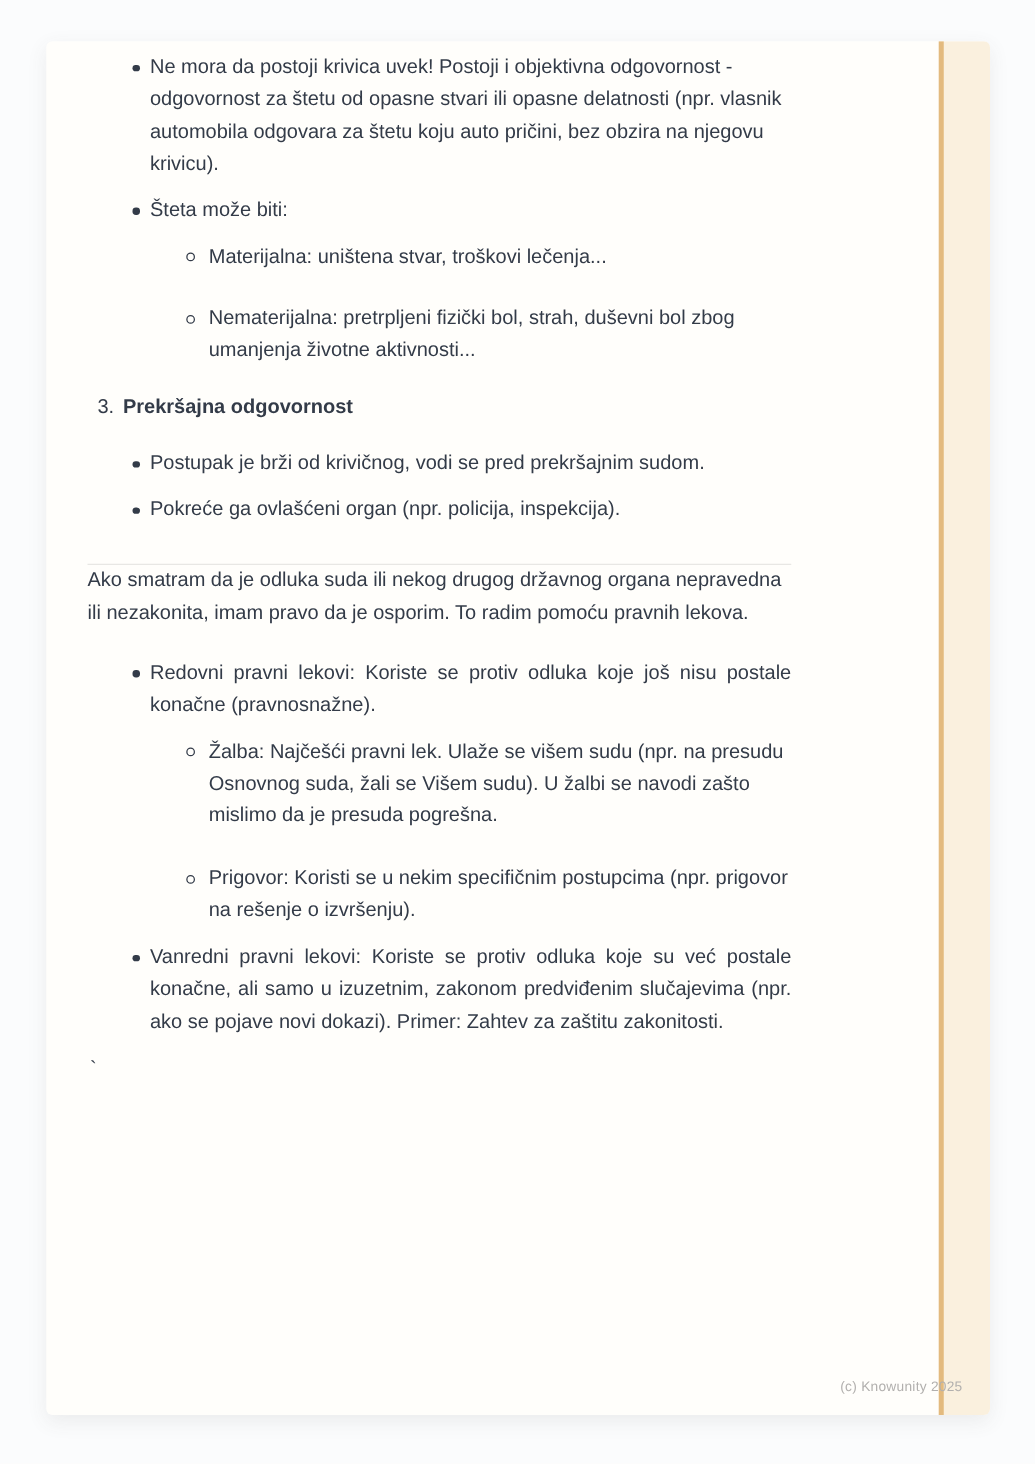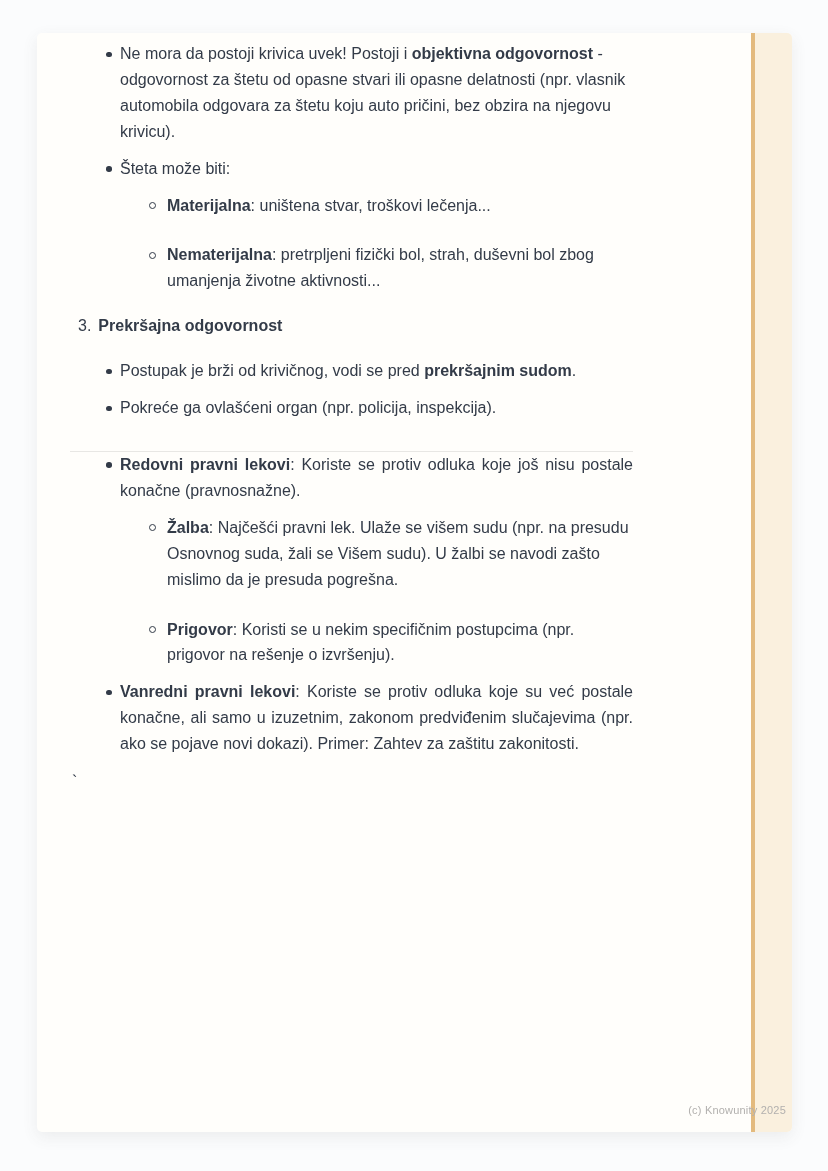--- a/index.html
+++ b/index.html
@@ -61,42 +61,42 @@
   .lvl2 > li:last-child { margin-bottom: 0; margin-top: 24px; }
   .lvl2 > li::before {
     content: "";
     position: absolute;
     left: 29px; top: 9.5px;
     width: 5px; height: 5px;
     border-radius: 50%;
     border: 1.5px solid var(--text);
     background: transparent;
   }
-  .b { font-weight: bold; }
+  .b { font-weight: normal; }
   .justify { text-align: justify; }
   .num-item { margin: 19px 0 19px 8px; }
   .num-item .num { margin-right: 7px; }
   .num-item .b { font-weight: bold; }
   .divider {
     border: none;
     border-top: 1px solid var(--divider);
     margin: 30px 0 0 0;
   }
   .h2 {
     color: var(--accent);
     font-size: 22px;
     font-weight: bold;
     letter-spacing: -0.2px;
     margin: 30px 0 19px 0;
   }
   .intro { margin: 0 0 22px 0; }
   .stray { margin: 12px 0 0 2px; color: var(--text); }
   .footer {
     position: absolute;
-    right: 6px; bottom: 16px;
+    right: 22px; bottom: 16px;
     font-size: 11px;
     color: var(--fgray);
     z-index: 2;
     letter-spacing: 0.2px;
   }
 </style>
 </head>
 <body>
 
 <div class="page">
@@ -128,20 +128,21 @@
           <div class="li-text"><span>Postupak je brži od krivičnog, vodi se pred </span><span class="b">prekršajnim sudom</span><span>.</span></div>
         </li>
         <li>
           <div class="li-text"><span>Pokreće ga ovlašćeni organ (npr. policija, inspekcija).</span></div>
         </li>
       </ul>
 
     <hr class="divider">
 
 
+    <p class="intro">Ako smatram da je odluka suda ili nekog drugog državnog organa nepravedna ili nezakonita, imam pravo da je osporim. To radim pomoću pravnih lekova.</p>
 
     <ul class="lvl1">
         <li>
           <div class="li-text justify"><span class="b">Redovni pravni lekovi</span><span>: Koriste se protiv odluka koje još nisu postale konačne (pravnosnažne).</span></div>
           <ul class="lvl2">
             <li>
               <div class="li-text"><span class="b">Žalba</span><span>: Najčešći pravni lek. Ulaže se višem sudu (npr. na presudu Osnovnog suda, žali se Višem sudu). U žalbi se navodi zašto mislimo da je presuda pogrešna.</span></div>
             </li>
             <li>
               <div class="li-text"><span class="b">Prigovor</span><span>: Koristi se u nekim specifičnim postupcima (npr. prigovor na rešenje o izvršenju).</span></div>

